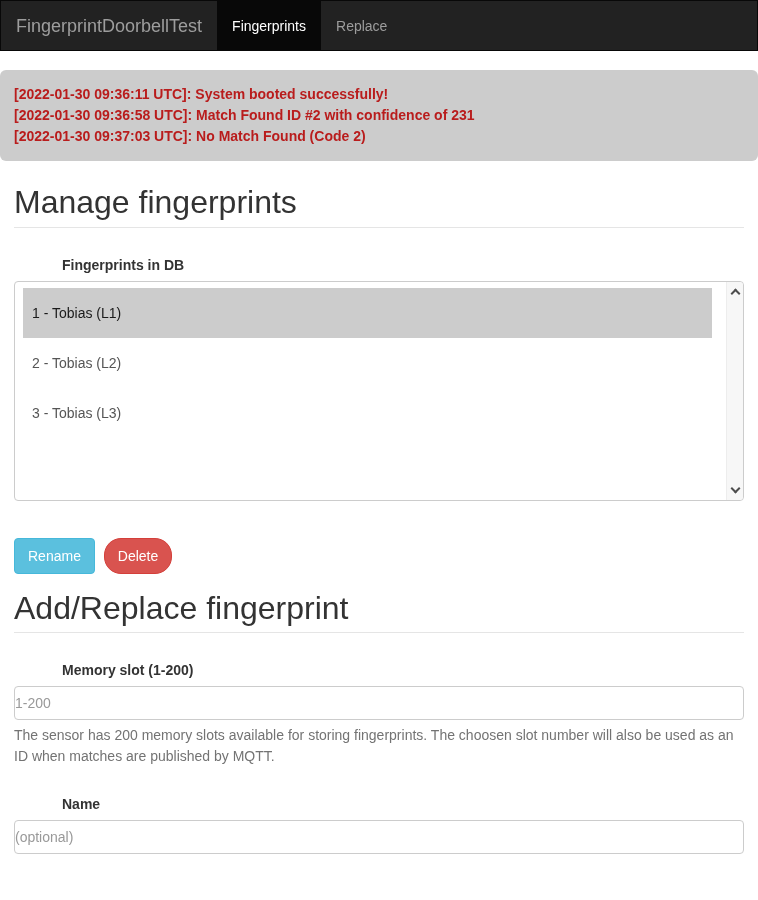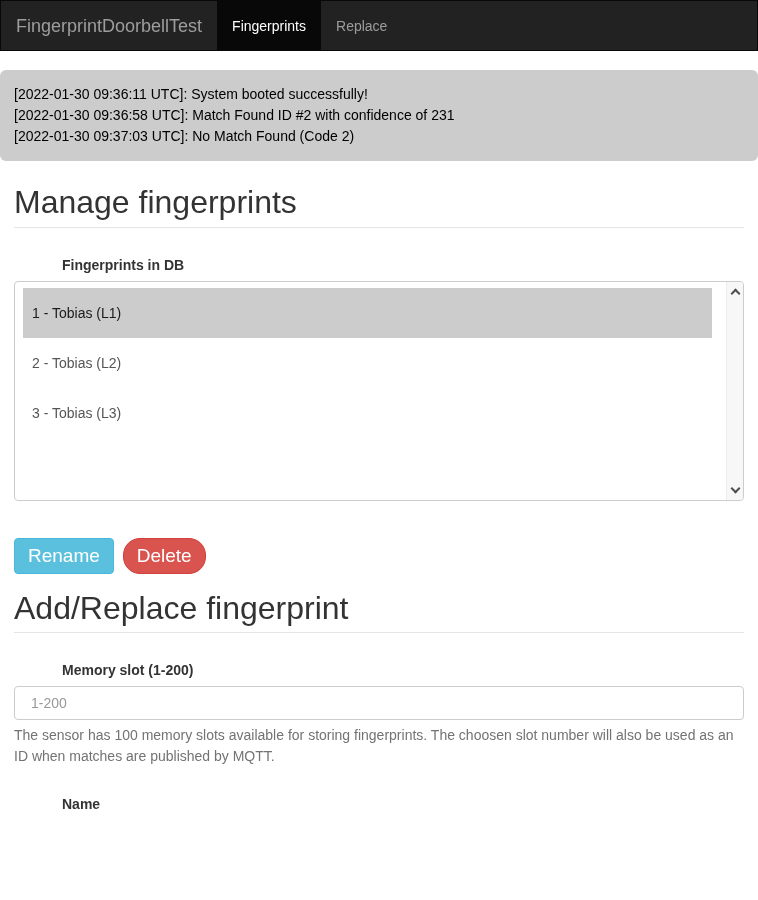--- a/index.html
+++ b/index.html
@@ -22,21 +22,21 @@
     color:#9d9d9d; font-size:18px; line-height:20px; padding:15px;
     white-space:nowrap;
   }
   .nav-tab{
     color:#9d9d9d; font-size:14px; line-height:20px; padding:15px; cursor:pointer;
   }
   .nav-tab.active{background:var(--navbar_active_bg); color:#fff;}
   
   .log-panel{
     background:var(--log_bg); border-radius:6px; padding:14px;
-    margin:0 0 25px 0; color:#000000;
+    margin:0 0 25px 0; color:#b91c1c;font-weight:bold;
   }
   .log-line{line-height:21px; white-space:nowrap;}
   
   .content{padding:0 14px 13px 14px;}
   .section-heading{
     font-size:32px; font-weight:400; color:#333; line-height:1.05;
     margin:0; padding-bottom:7px; border-bottom:1px solid #e5e5e5;
   }
   .section-heading.second{margin-top:18px;}
   .form-label{display:block; font-weight:bold; margin:27px 0 5px 0; color:#333;padding-left:48px;}
@@ -56,31 +56,31 @@
   .scroll-btn{
     position:absolute; left:0; width:100%; height:17px;
     display:flex; align-items:center; justify-content:center; cursor:pointer;
   }
   .scroll-btn.up{top:1px;} .scroll-btn.down{bottom:1px;}
   .chev{width:7px; height:7px; border-left:2px solid #4d4d4d; border-top:2px solid #4d4d4d;}
   .chev-up{transform:translateY(2px) rotate(45deg);}
   .chev-down{transform:translateY(-2px) rotate(225deg);}
   
   .btn{
-    display:inline-block; font-family:inherit; font-size:19px; line-height:20px;
+    display:inline-block; font-family:inherit; font-size:14px; line-height:20px;
     padding:7px 13px; border-radius:4px; border:1px solid transparent;
     color:#fff; cursor:pointer; text-align:center;
   }
   .btn-info{background:var(--info); border-color:#46b8da;}
   .btn-danger{background:var(--danger); border-color:#d43f3a;}
   .btn-row{margin-top:37px;}
   .btn-row .btn + .btn{margin-left:5px;border-radius:17px;}
   
   .text-input{
-    display:block; width:100%; height:34px; padding:6px 16px;
+    display:block; width:100%; height:34px; padding:6px 0;
     font-family:inherit; font-size:14px; line-height:1.42857; color:#555;
     background:#fff; border:1px solid #ccc; border-radius:4px;
   }
   .text-input::placeholder{color:#999; opacity:1;}
   .help-block{color:#737373; margin-top:5px; line-height:21px;}
 </style>
 </head>
 <body>
 
 <nav class="navbar">
@@ -117,17 +117,18 @@
 
   <div class="btn-row">
     <button class="btn btn-info">Rename</button>
     <button class="btn btn-danger">Delete</button>
   </div>
 
   <h2 class="section-heading second">Add/Replace fingerprint</h2>
 
   <label class="form-label">Memory slot (1-200)</label>
   <input class="text-input" type="text" placeholder="1-200" style="">
-  <div class="help-block">The sensor has 100 memory slots available for storing fingerprints. The choosen slot number will also be used as an ID when matches are published by MQTT.</div>
+  <div class="help-block">The sensor has 200 memory slots available for storing fingerprints. The choosen slot number will also be used as an ID when matches are published by MQTT.</div>
 
   <label class="form-label">Name</label>
+  <input class="text-input" type="text" placeholder="(optional)" style="">
 
 </div>
 
 </body></html>

